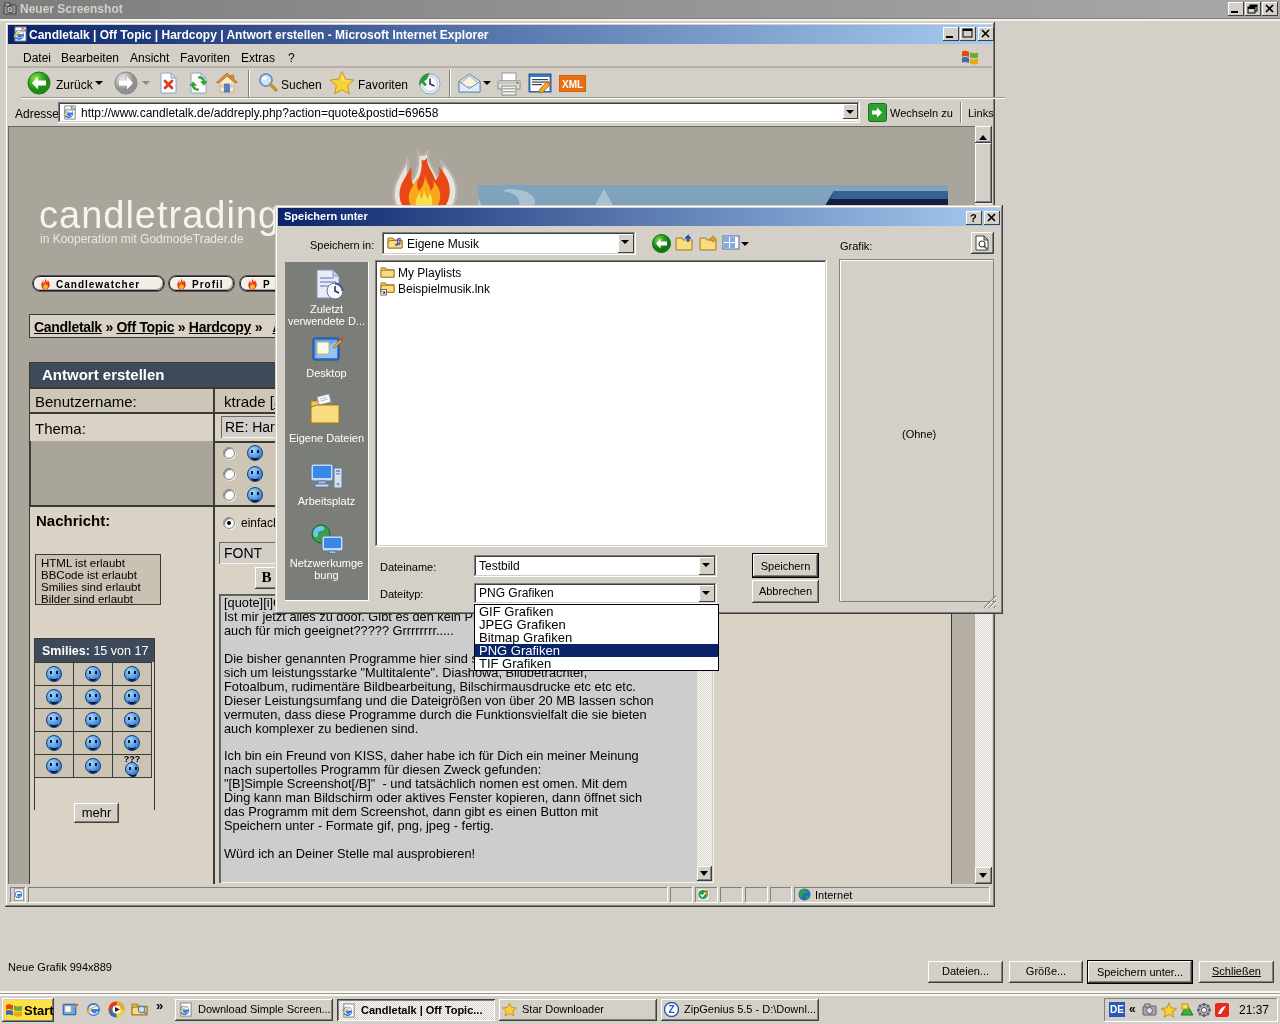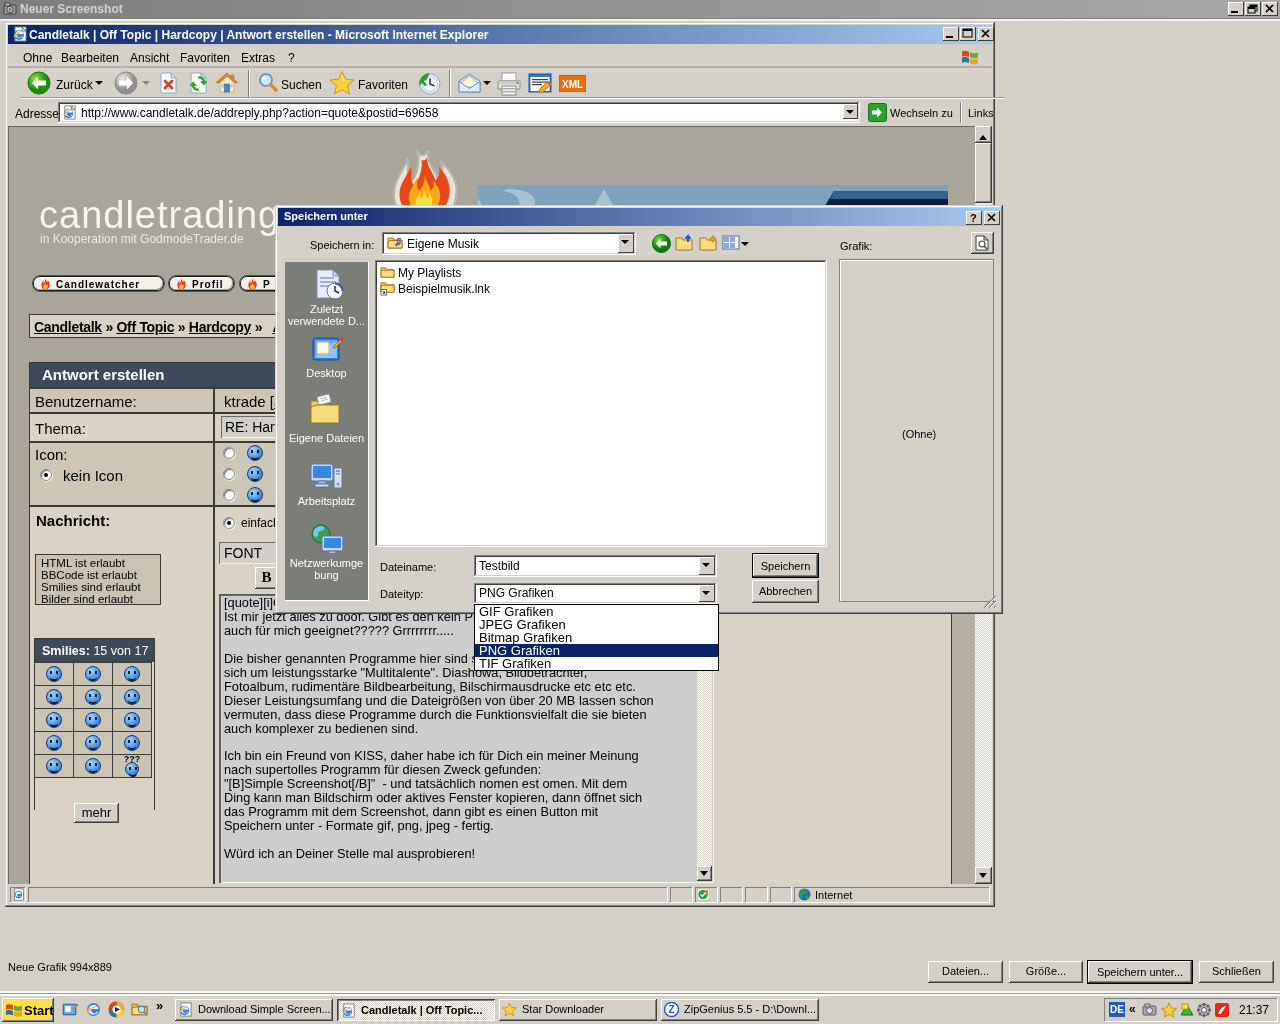--- a/index.html
+++ b/index.html
@@ -115,21 +115,21 @@
           <rect x="3" y="2" width="9" height="2" fill="#000"></rect>
         </svg>
       </div>
     <div class="capbtn r1" style="left:970px;top:2px">
         <svg width="16" height="14">
           <path d="M4 3 L11 10 M11 3 L4 10" stroke="#000" stroke-width="1.6"></path>
         </svg>
       </div>
   </div>
   <div class="abs" id="iemenu">
-    <span style="left:15px">Ohne</span>
+    <span style="left:15px">Datei</span>
       <span style="left:53px">Bearbeiten</span>
       <span style="left:122px">Ansicht</span>
       <span style="left:172px">Favoriten</span>
       <span style="left:233px">Extras</span>
       <span style="left:280px">?</span>
     <svg class="abs" style="left:952px;top:2px" width="20" height="19" viewBox="0 0 20 19">
         <rect width="20" height="19" fill="#d4d0c8"></rect>
         <g transform="translate(2,1)">
           <path d="M0 3.5 C2 2.5 4 2.6 7 3.8 L7 8.9 C4 7.7 2 7.6 0 8.6 Z" fill="#e04a10"></path>
           <path d="M8 4.2 C11 5.4 13 5.5 16 4.4 L16 9.5 C13 10.6 11 10.5 8 9.3 Z" fill="#6fa832"></path>
@@ -315,25 +315,20 @@
           <span class="ptxt" style="left:10px;top:5px">ktrade <u>[a</u></span>
         </div>
       <div class="abs cell-d" style="left:0;top:49px;width:183px;height:29px;border-top:1px solid #3a3a36;box-shadow:inset 0 1px 0 #3a3a36;">
           <span class="ptxt" style="left:5px;top:7px">Thema:</span>
         </div>
       <div class="abs cell-d" style="left:183px;top:49px;width:738px;height:29px;border-top:1px solid #3a3a36;border-left:1px solid #3a3a36;box-shadow:inset 0 1px 0 #3a3a36, inset 1px 0 0 #3a3a36;">
         <div class="abs" style="left:7px;top:3px;width:500px;height:22px;background:#d2cfc8;box-shadow:inset 1px 1px 0 #6a6a66, inset -1px -1px 0 #f4f2ee;">
             <span class="abs" style="left:4px;top:3px;font-size:14px;">RE: Hardcopy</span>
           </div>
       </div>
-      <div class="abs cell-l" style="left:0;top:78px;width:183px;height:64px;border-top:1px solid #3a3a36;box-shadow:inset 0 1px 0 #3a3a36;">
-        <span class="ptxt" style="left:5px;top:4px">Icon:</span>
-        <div class="radio sel" style="left:10px;top:27px;"></div>
-          <span class="ptxt" style="left:33px;top:25px">kein Icon</span>
-      </div>
       <div class="abs cell-l" style="left:183px;top:78px;width:738px;height:64px;border-top:1px solid #3a3a36;border-left:1px solid #3a3a36;box-shadow:inset 0 1px 0 #3a3a36, inset 1px 0 0 #3a3a36;">
         <div class="radio" style="left:9px;top:5px;"></div>
           <span class="sm abs" style="left:33px;top:3px;"></span>
         <div class="radio" style="left:9px;top:26px;"></div>
           <span class="sm abs" style="left:33px;top:24px;"></span>
         <div class="radio" style="left:9px;top:47px;"></div>
           <span class="sm abs" style="left:33px;top:45px;"></span>
       </div>
       <div class="abs cell-d" style="left:0;top:142px;width:183px;height:380px;border-top:1px solid #3a3a36;box-shadow:inset 0 1px 0 #3a3a36;">
         <span class="ptxt bold" style="left:6px;top:6px">Nachricht:</span>
@@ -454,21 +449,21 @@
         <path d="M8 8 C9 7.5 11 8 11.5 9 C11 10.5 9.5 11.8 8 12 C7.5 11 7 8.5 8 8 Z" fill="#28a048"></path>
       </svg>
     <span class="abs" style="left:807px;top:4px">Internet</span>
   </div>
 </div>
 
 <div class="abs" style="left:8px;top:961px;font-size:11px;">Neue Grafik 994x889</div>
 <div class="appbtn r2" style="left:928px;top:961px;width:75px;height:22px;line-height:21px;">Dateien...</div>
 <div class="appbtn r2" style="left:1009px;top:961px;width:74px;height:22px;line-height:21px;">Größe...</div>
 <div class="appbtn" style="left:1087px;top:960px;width:106px;height:24px;line-height:23px;border:1px solid #000;box-shadow: inset -1px -1px 0 #404040, inset 1px 1px 0 #fff, inset -2px -2px 0 #808080, inset 2px 2px 0 #d4d0c8;">Speichern unter...</div>
-<div class="appbtn r2" style="left:1199px;top:961px;width:75px;height:22px;line-height:21px;">Schließen</div>
+<div class="appbtn r2" style="left:1199px;top:961px;width:75px;height:22px;line-height:21px;text-decoration:underline;">Schließen</div>
 
 <div class="abs" style="left:0;top:991px;width:1280px;height:2px;background:#fbfaf7;"></div>
 <div class="abs" style="left:0;top:993px;width:1280px;height:1px;background:#9a9791;"></div>
 <div class="abs" id="taskbar">
   <div class="abs r2" style="left:2px;top:4px;width:52px;height:24px;background:#fde047;">
     <svg class="abs" style="left:3px;top:3px" width="18" height="18" viewBox="0 0 18 18">
         <path d="M1 4 C3 3 5 3.1 8 4.3 L8 8.9 C5 7.7 3 7.6 1 8.6 Z" fill="#e04a10"></path>
         <path d="M9 4.6 C12 5.8 14 5.9 17 4.8 L17 9.4 C14 10.5 12 10.4 9 9.2 Z" fill="#6fa832"></path>
         <path d="M1 9.6 C3 8.6 5 8.7 8 9.9 L8 14.5 C5 13.3 3 13.2 1 14.2 Z" fill="#3a6ea5"></path>
         <path d="M9 10.2 C12 11.4 14 11.5 17 10.4 L17 15 C14 16.1 12 16 9 14.8 Z" fill="#e8a812"></path>

